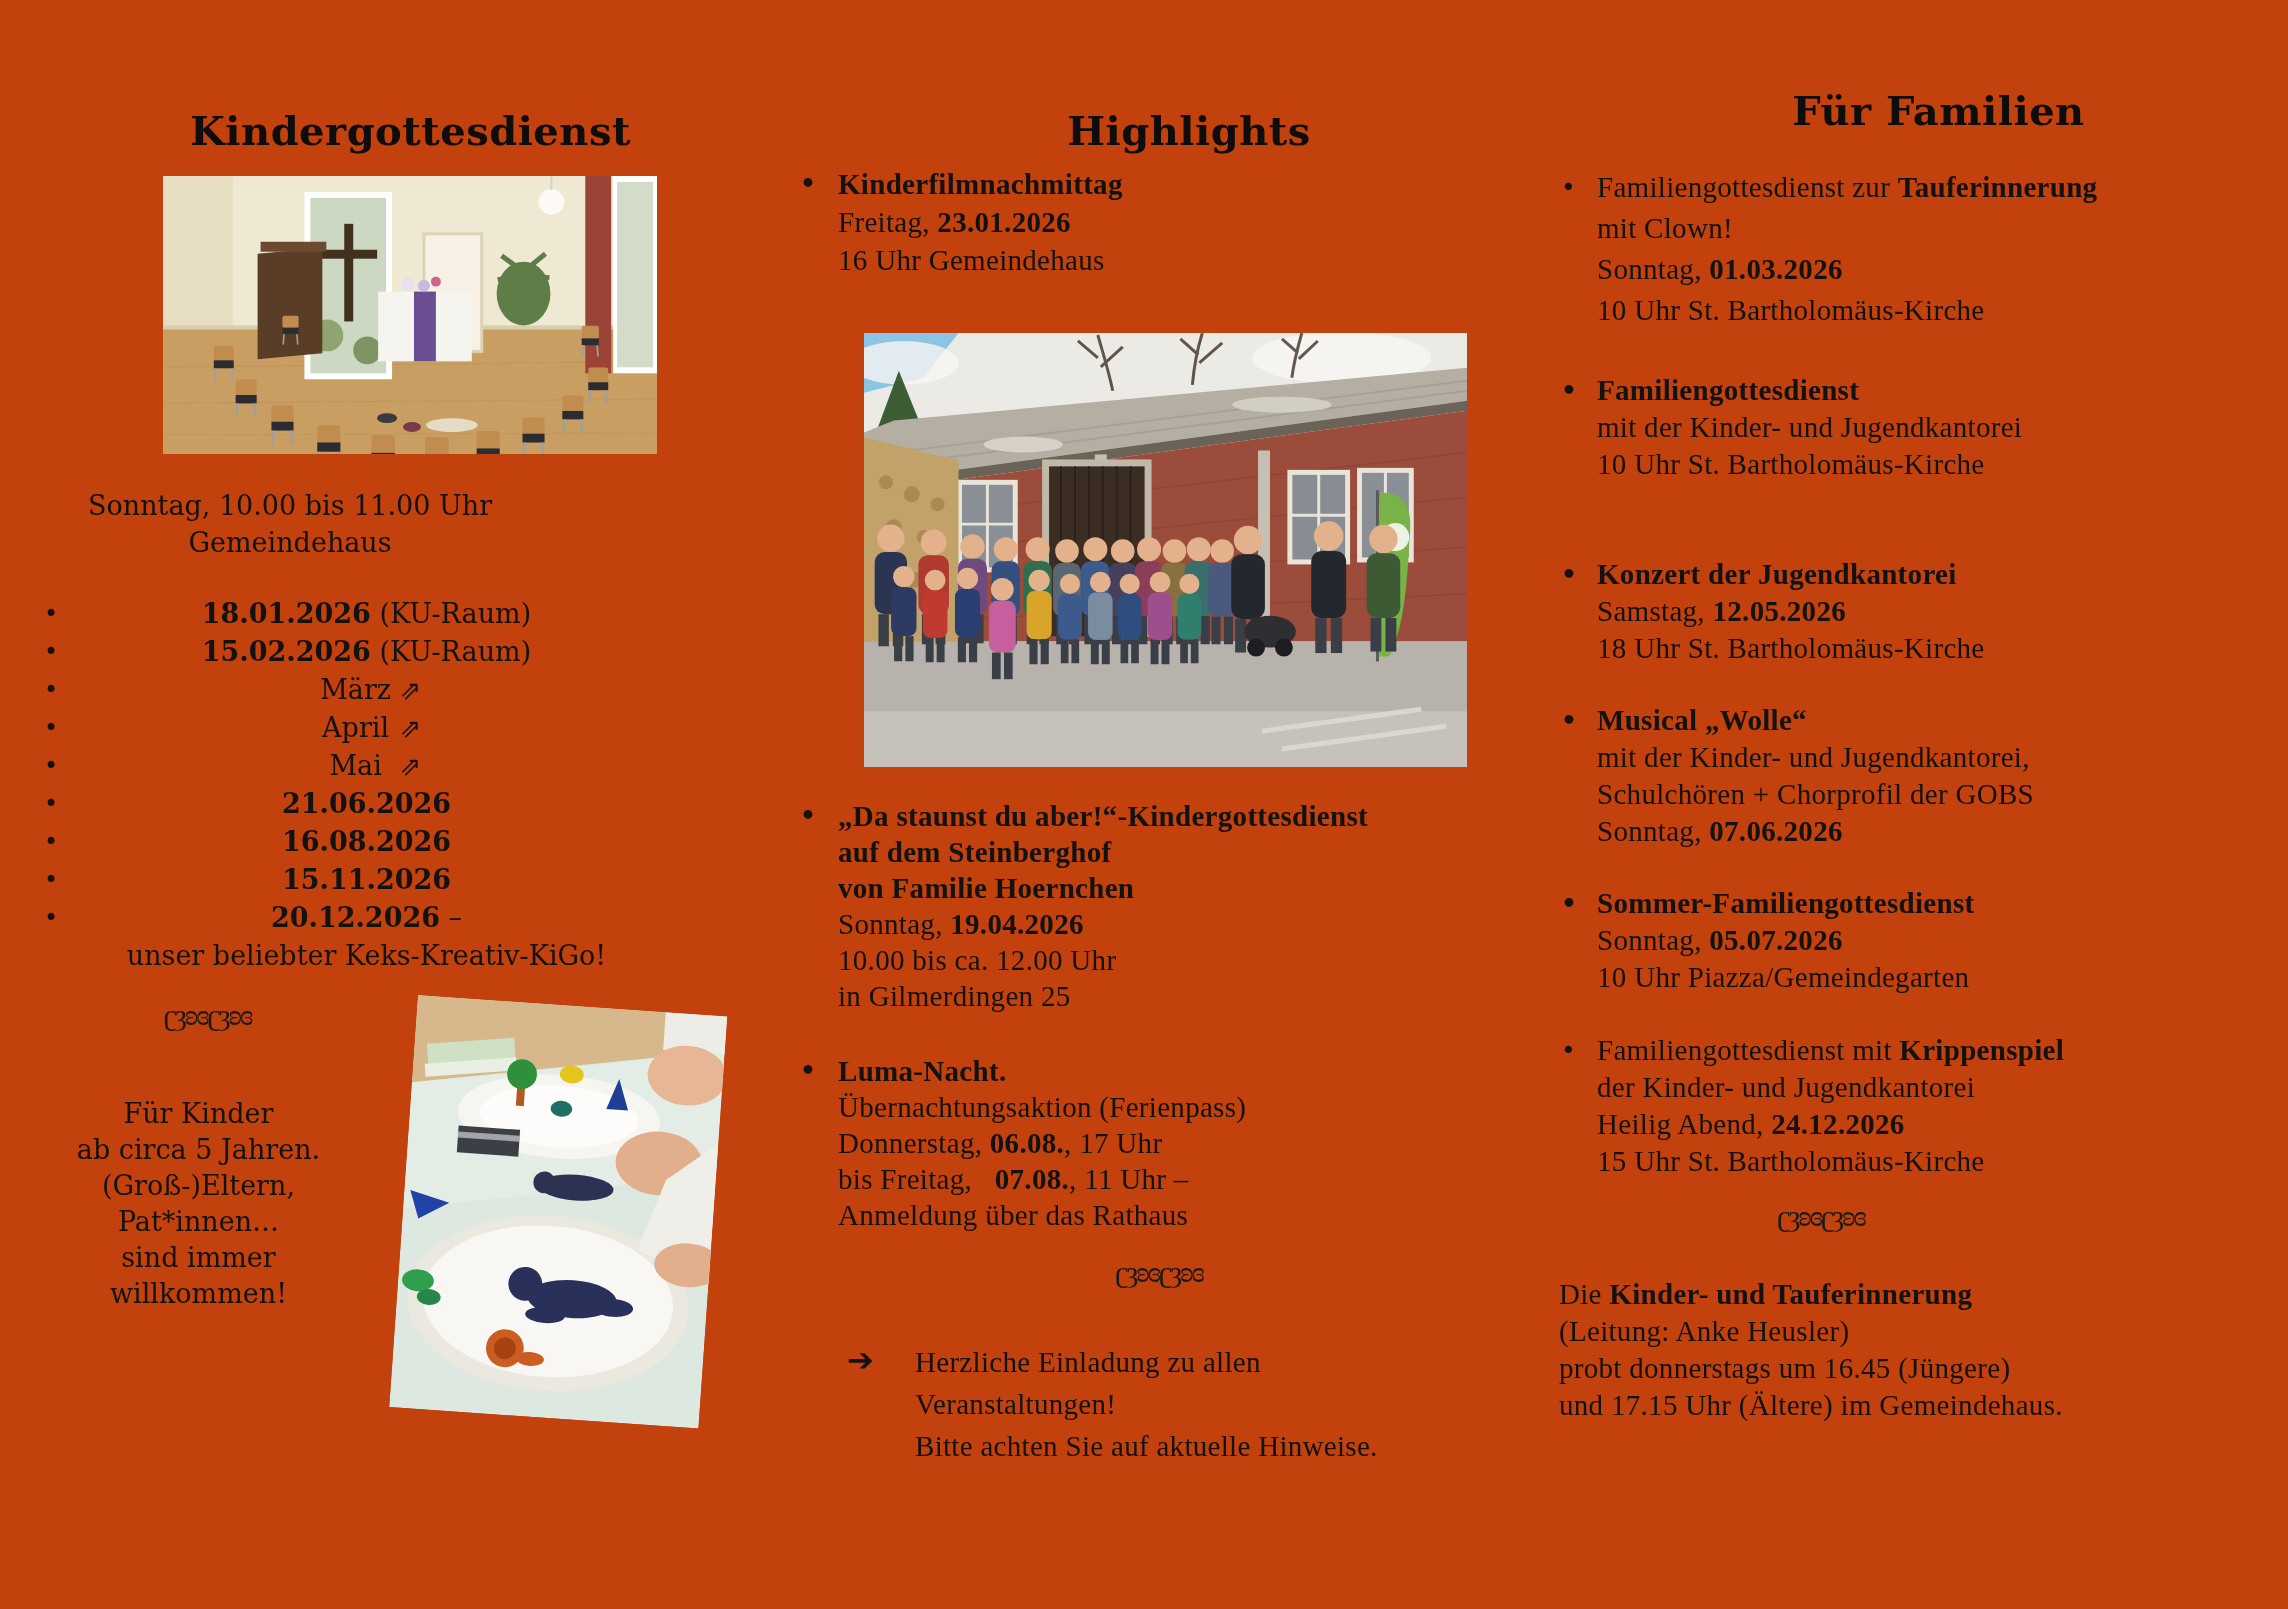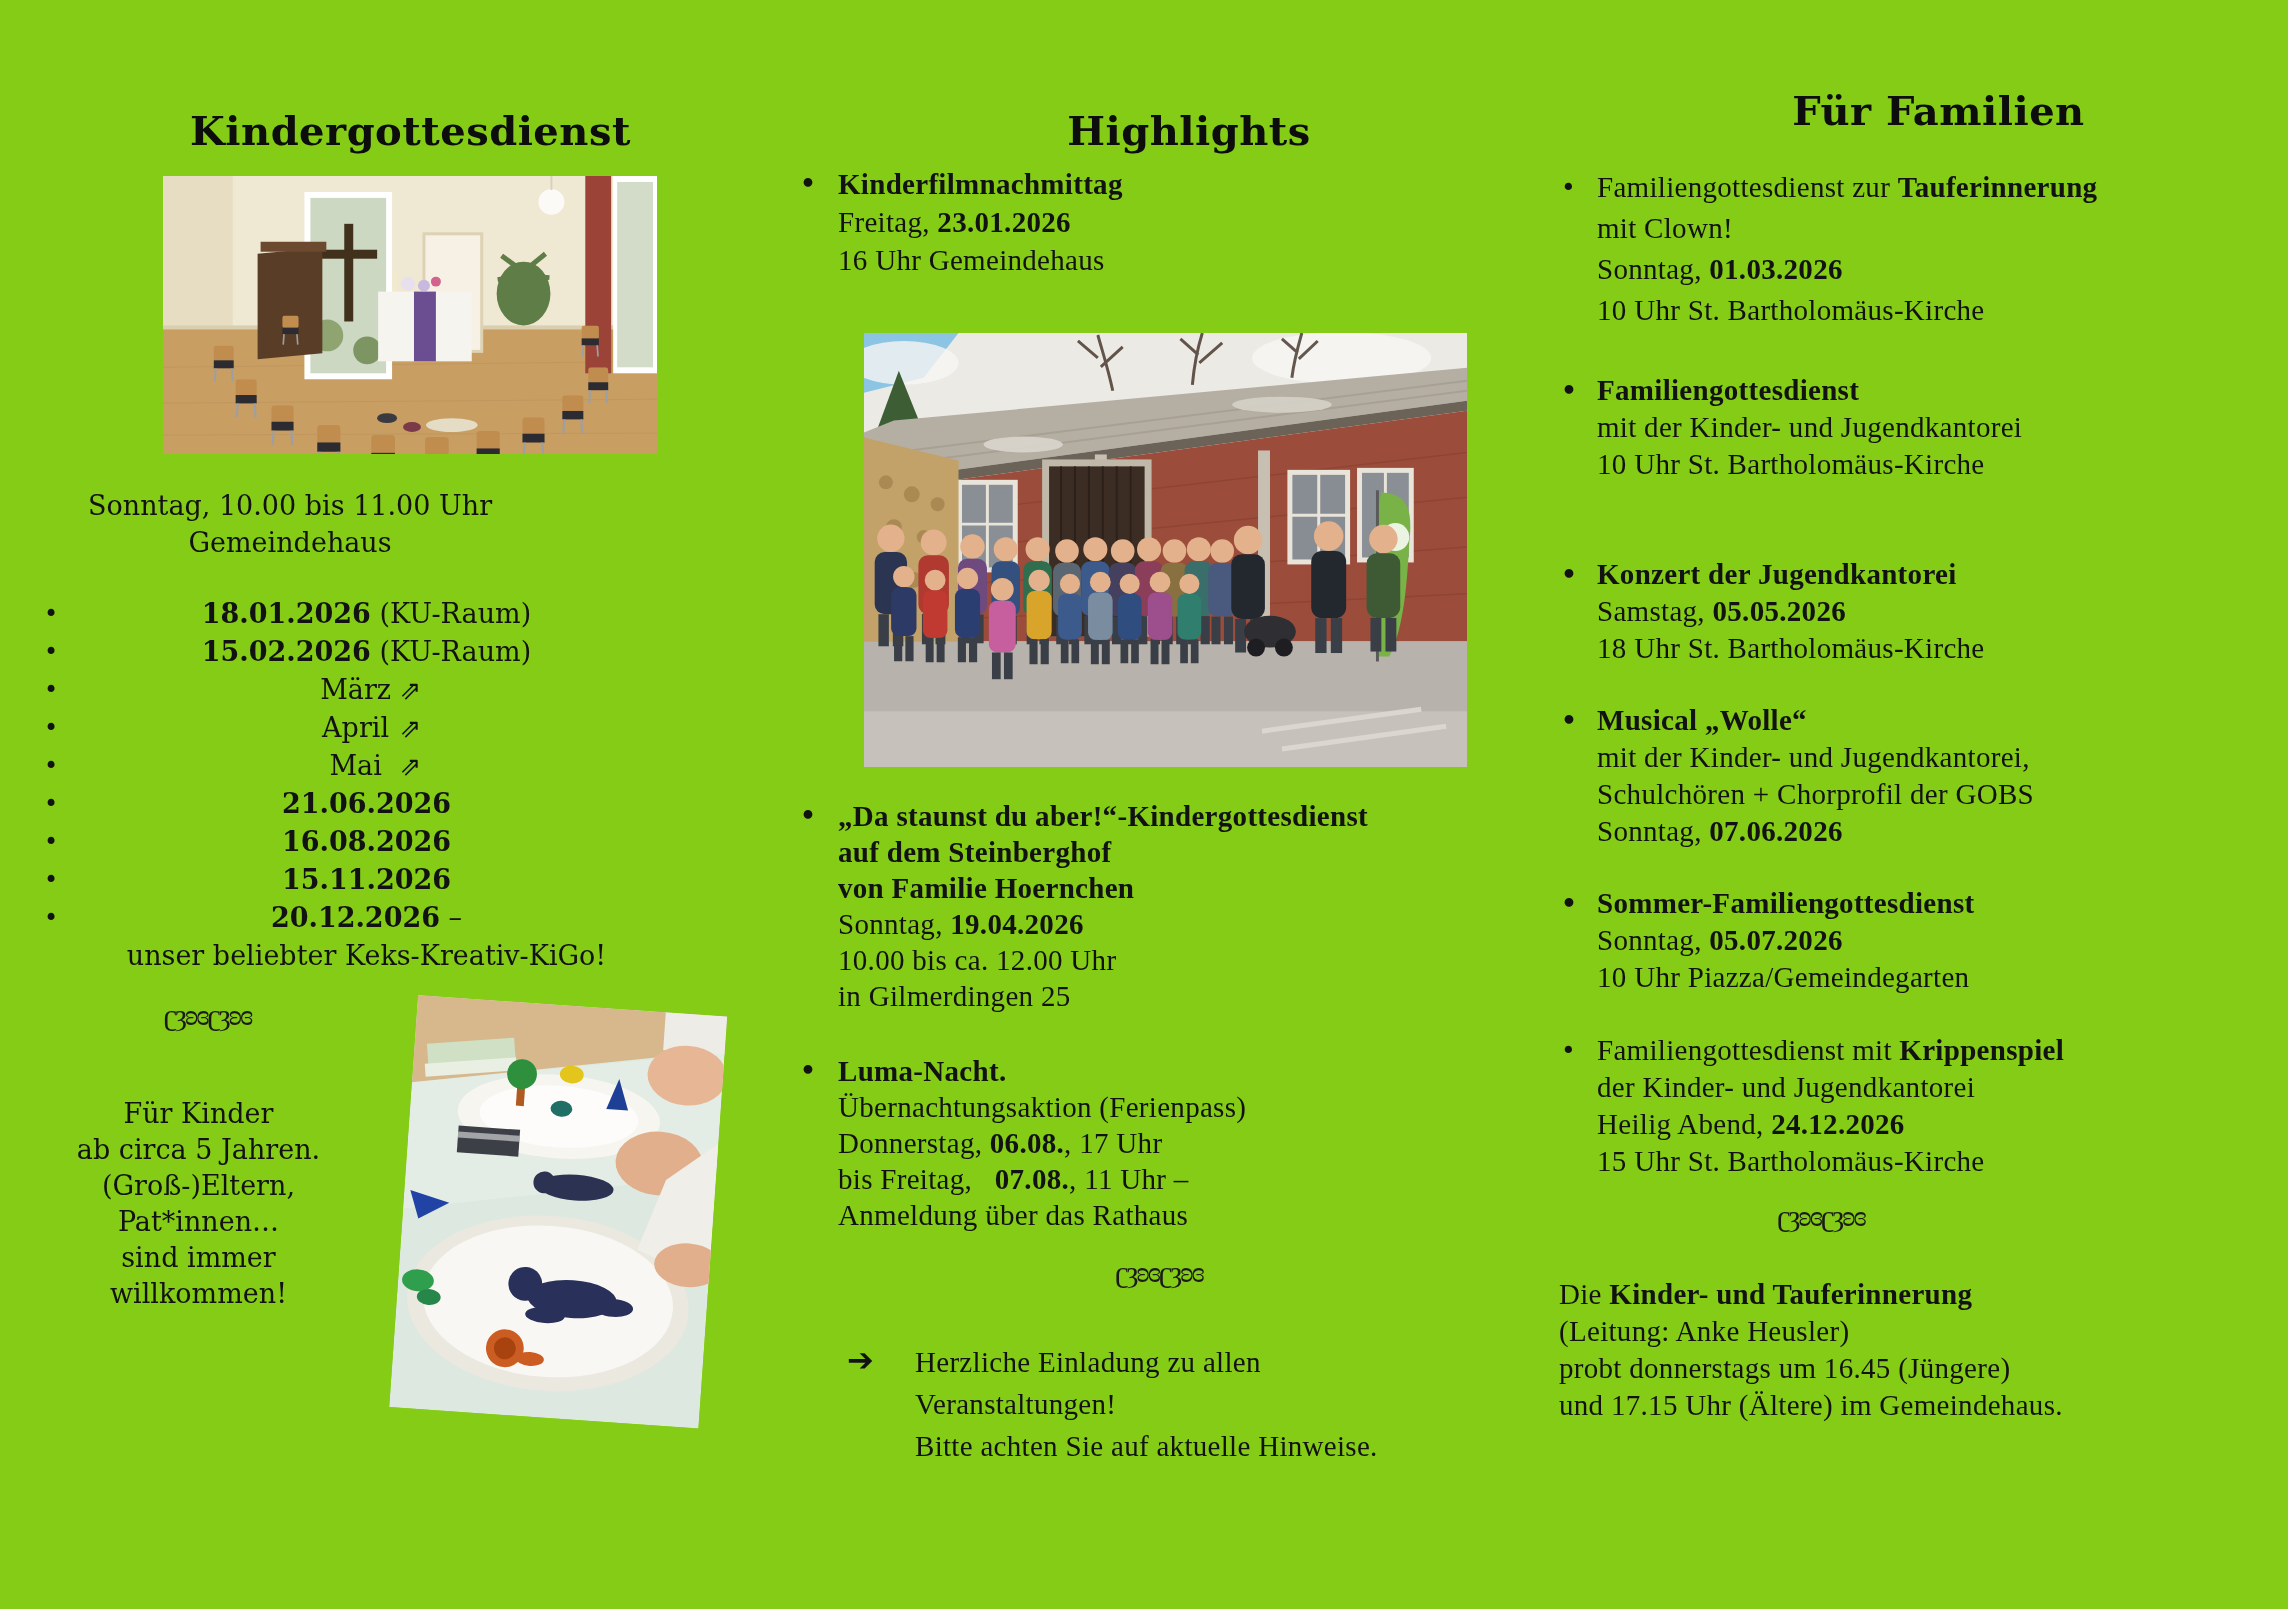--- a/index.html
+++ b/index.html
@@ -1,16 +1,16 @@
 <!DOCTYPE html>
 <html><head>
 <meta charset="utf-8">
 <style>
   html,body{margin:0;padding:0;background:#777;}
-  .page{position:relative;width:2289px;height:1610px;background:#84cc16;overflow:hidden;color:#121212;}
+  .page{position:relative;width:2289px;height:1610px;background:#c2410c;overflow:hidden;color:#121212;}
   .abs{position:absolute;}
   .title{font-family:"DejaVu Serif",serif;font-weight:bold;font-size:40px;text-align:center;letter-spacing:0.5px;color:#0d0d0d;}
   .lbody{font-family:"DejaVu Serif",serif;font-size:27px;text-align:center;}
   .cbody{font-family:"Liberation Serif",serif;font-size:29px;letter-spacing:0.3px;}
   .lh37{line-height:37px;} .lh385{line-height:38px;} .lh365{line-height:36px;} .lh41{line-height:41px;} .lh42{line-height:42px;}
   .ln{position:relative;white-space:nowrap;}
   b{font-weight:bold;}
   .bl{font-weight:bold;}
   .bullet{position:absolute;top:0;font-family:"DejaVu Sans",sans-serif;}
   .bullet.bl1{left:-44px;font-size:24px;}
@@ -364,21 +364,21 @@
   </div>
 
   <div class="abs cbody lh37" style="left:1597px;top:372px;">
     <div class="ln bl"><span class="bullet br">•</span><span>Familiengottesdienst</span></div>
     <div class="ln">mit der Kinder- und Jugendkantorei</div>
     <div class="ln">10 Uhr St. Bartholomäus-Kirche</div>
   </div>
 
   <div class="abs cbody lh37" style="left:1597px;top:556px;">
     <div class="ln bl"><span class="bullet br">•</span><span>Konzert der Jugendkantorei</span></div>
-    <div class="ln"><span>Samstag, </span><b>05.05.2026</b></div>
+    <div class="ln"><span>Samstag, </span><b>12.05.2026</b></div>
     <div class="ln">18 Uhr St. Bartholomäus-Kirche</div>
   </div>
 
   <div class="abs cbody lh37" style="left:1597px;top:702px;">
     <div class="ln bl"><span class="bullet br">•</span><span>Musical „Wolle“</span></div>
     <div class="ln">mit der Kinder- und Jugendkantorei,</div>
     <div class="ln">Schulchören + Chorprofil der GOBS</div>
     <div class="ln"><span>Sonntag, </span><b>07.06.2026</b></div>
   </div>
 

